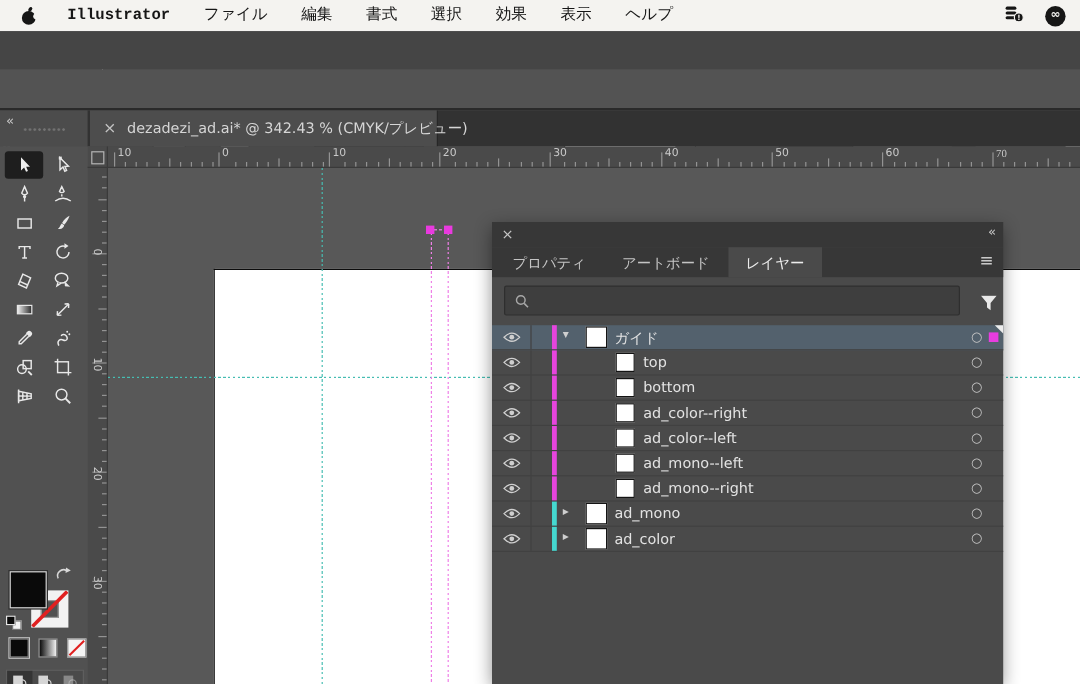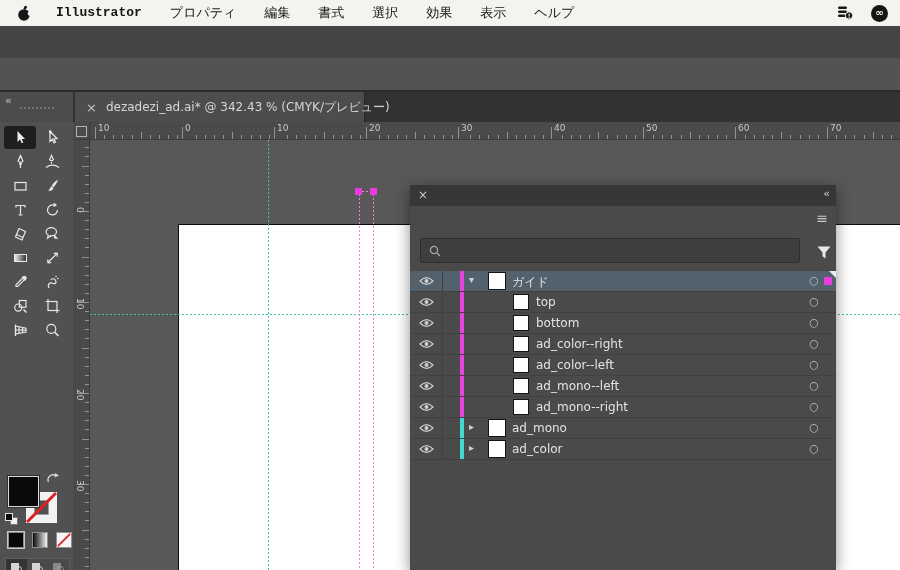--- a/index.html
+++ b/index.html
@@ -148,21 +148,21 @@
   <div class="menubar">
     <span class="apple">
       <svg width="15" height="17" viewBox="0 0 16 17">
           <circle cx="7.4" cy="10" r="6.1" fill="#161616"></circle>
           <circle cx="14" cy="8.6" r="2.6" fill="#f4f3f0"></circle>
           <ellipse cx="8.8" cy="2.4" rx="1.5" ry="2.3" fill="#161616" transform="rotate(35 8.8 2.4)"></ellipse>
         </svg>
     </span>
     <div class="mb-items">
         <span class="menu-item bold">Illustrator</span>
-        <span class="menu-item">プロパティ</span>
+        <span class="menu-item">ファイル</span>
         <span class="menu-item">編集</span>
         <span class="menu-item">書式</span>
         <span class="menu-item">選択</span>
         <span class="menu-item">効果</span>
         <span class="menu-item">表示</span>
         <span class="menu-item">ヘルプ</span>
       </div>
     <span class="mb-right">
       <span>
         <svg width="17" height="16" viewBox="0 0 17 16">
@@ -417,21 +417,21 @@
       <span class="lab" style="left: 279px;">20</span>
       <span class="tick" style="left: 368px; height: 12px;"></span>
       <span class="lab" style="left: 371px;">30</span>
       <span class="tick" style="left: 461px; height: 12px;"></span>
       <span class="lab" style="left: 464px;">40</span>
       <span class="tick" style="left: 553px; height: 12px;"></span>
       <span class="lab" style="left: 556px;">50</span>
       <span class="tick" style="left: 645px; height: 12px;"></span>
       <span class="lab" style="left: 648px;">60</span>
       <span class="tick" style="left: 737px; height: 12px;"></span>
-      <span class="lab" style="left: 740px;">70</span>
+      <span class="lab" style="left: 740px; font-family: Liberation Serif, serif;">70</span>
       <span class="tick" style="left: 14.15px; height: 4px;"></span>
       <span class="tick" style="left: 23.3px; height: 4px;"></span>
       <span class="tick" style="left: 32.45px; height: 4px;"></span>
       <span class="tick" style="left: 41.6px; height: 4px;"></span>
       <span class="tick" style="left: 50.75px; height: 7px;"></span>
       <span class="tick" style="left: 59.9px; height: 4px;"></span>
       <span class="tick" style="left: 69.05px; height: 4px;"></span>
       <span class="tick" style="left: 78.2px; height: 4px;"></span>
       <span class="tick" style="left: 87.35px; height: 4px;"></span>
       <span class="tick" style="left: 105.65px; height: 4px;"></span>
@@ -568,20 +568,25 @@
     <div class="g-conn" style="left:268px;top:51px;width:19px"></div>
     <div class="g-handle" style="left:265px;top:48px"></div>
     <div class="g-handle" style="left:280px;top:48px"></div>
   </div>
 
   <div class="panel">
     <div class="p-header">
       <span class="p-close">×</span>
       <span class="p-collapse">«</span>
     </div>
+    <div class="p-tabs">
+        <span class="p-tab">プロパティ</span>
+        <span class="p-tab">アートボード</span>
+        <span class="p-tab active">レイヤー</span>
+      </div>
     <span class="p-menu">≡</span>
     <div class="p-search">
       <svg width="12" height="12" viewBox="0 0 12 12">
           <circle cx="5" cy="5" r="3.6" fill="none" stroke="#a8a8a8" stroke-width="1.2"></circle>
           <line x1="7.8" y1="7.8" x2="11" y2="11" stroke="#a8a8a8" stroke-width="1.3"></line>
         </svg>
     </div>
     <span class="p-funnel">
       <svg width="14" height="13" viewBox="0 0 14 13">
           <path d="M0.5 0.5 H13.5 L8.5 6.5 V12.5 L5.5 10.3 V6.5 Z" fill="#e9e9e9"></path>

